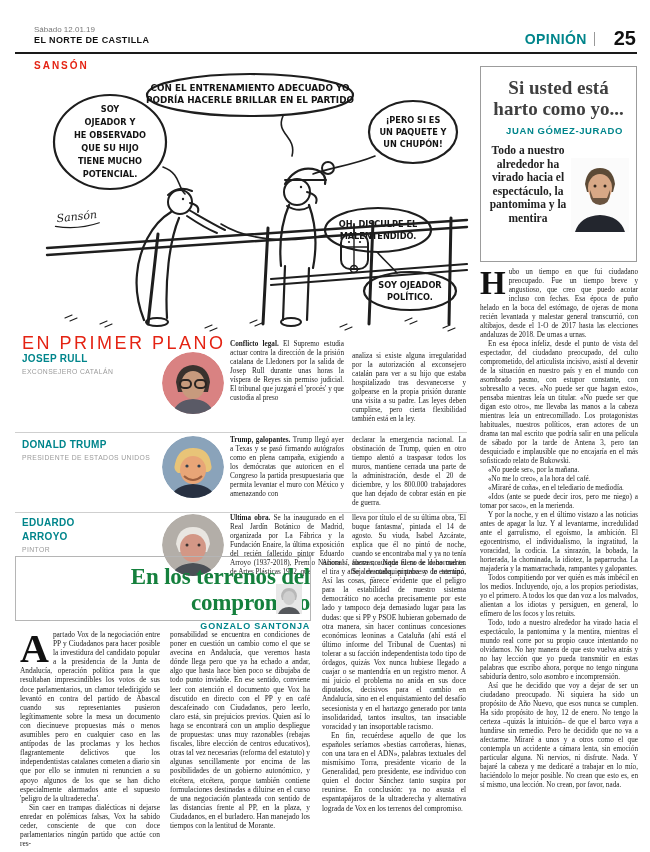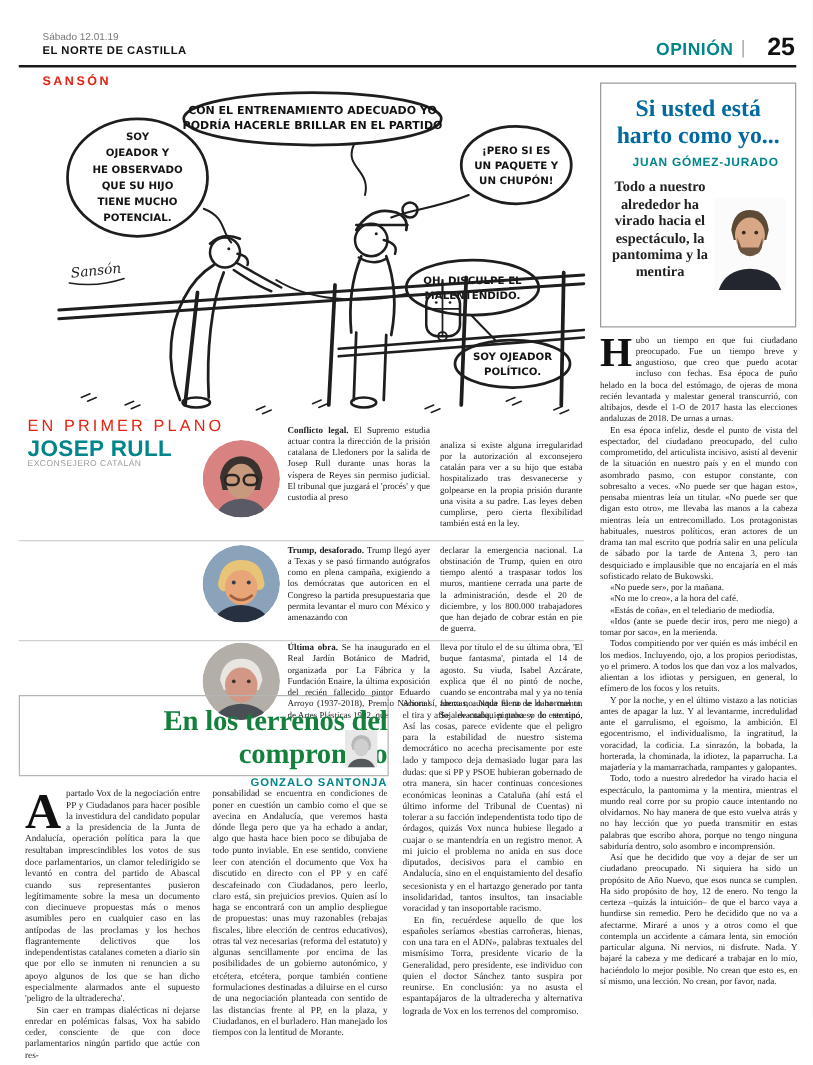--- a/index.html
+++ b/index.html
@@ -19,23 +19,23 @@
 
   
   .sanson-label{left:22px;top:60px;font-size:10px;font-weight:bold;color:#e42313;letter-spacing:2px;}
   .cartoon{left:45px;top:72px;}
   .bt{font-family:"DejaVu Sans",sans-serif;font-size:8.2px;font-weight:600;fill:#141414;}
   .btt{font-family:"DejaVu Sans",sans-serif;font-size:8.8px;font-weight:600;fill:#141414;}
   .ink{stroke:#1e1e1e;fill:none;stroke-linecap:round;}
   .bub{fill:#fff;stroke:#1e1e1e;stroke-width:2.2;}
 
   
-  .pp-heading{left:22px;top:333px;font-size:13px;color:#e42313;letter-spacing:2.5px;
+  .pp-heading{left:22px;top:333px;font-size:18px;color:#e42313;letter-spacing:2.5px;
               font-family:"Liberation Sans","DejaVu Sans",sans-serif;font-weight:500;}
-  .pp-name{font-family:"Liberation Sans","DejaVu Sans",sans-serif;font-size:18px;font-weight:bold;
+  .pp-name{font-family:"Liberation Sans","DejaVu Sans",sans-serif;font-size:10px;font-weight:bold;
            color:#00858b;letter-spacing:.3px;line-height:14px;}
   .pp-role{font-family:"Liberation Sans","DejaVu Sans",sans-serif;font-size:6.8px;color:#9a9a9a;
            letter-spacing:.4px;margin-top:2px;line-height:8.5px;}
   .pp-photo{width:62px;height:62px;border-radius:50%;overflow:hidden;display:block;}
   .pp-col{font-size:7.2px;line-height:9px;text-align:justify;overflow:hidden;}
   .lead{font-weight:bold;}
   .pp-sep{left:15px;width:452px;height:1px;background:#cfcfcf;}
 
   
   .feat-box{left:15px;top:556px;width:296px;height:65px;border:1px solid #b5b5b5;box-sizing:border-box;}
@@ -43,21 +43,21 @@
   .feat-author{margin-top:5px;text-align:right;font-family:"Liberation Sans","DejaVu Sans",sans-serif;
                font-size:9px;font-weight:bold;color:#00858b;letter-spacing:.8px;}
   .feat-photo{position:absolute;right:8px;bottom:6px;width:26px;height:30px;}
   .feat-col{font-size:7.4px;line-height:9.1px;text-align:justify;overflow:hidden;}
   .feat-col p{margin:0;}
   .feat-col p + p{text-indent:9px;}
   .dcA{float:left;font-size:40px;line-height:33px;font-weight:bold;padding:2px 4px 0 0;color:#111;}
 
   
   .op-box{left:480px;top:66px;width:157px;height:196px;border:1px solid #9c9c9c;box-sizing:border-box;overflow:hidden;}
-  .op-title{margin:10px 4px 0;text-align:center;font-size:19px;line-height:21px;font-weight:bold;color:#0369a1;}
+  .op-title{margin:10px 4px 0;text-align:center;font-size:19px;line-height:21px;font-weight:bold;color:#404040;}
   .op-author{margin-top:6px;text-align:center;font-family:"Liberation Sans","DejaVu Sans",sans-serif;
              font-size:9.5px;font-weight:bold;color:#00858b;letter-spacing:.6px;}
   .op-quote{margin:8px 7px 4px;font-size:11.5px;line-height:13.5px;font-weight:600;text-align:center;color:#222;}
   .op-quote .qphoto{float:right;width:58px;height:74px;margin:14px 0 0 3px;}
   .op-body{left:480px;top:268px;width:158px;height:566px;font-size:7.2px;line-height:9px;
            text-align:justify;overflow:hidden;}
   .op-body p{margin:0;}
   .op-body p + p{text-indent:8px;}
   .dcH{float:left;font-size:33px;line-height:28px;font-weight:bold;padding:1px 3px 0 0;color:#111;}
 </style>
@@ -190,38 +190,46 @@
       <path d="M10,62 q4,-14 21,-15 q17,1 21,15 z" fill="#5a5a66"></path>
     </svg>
   </span>
   <div class="abs pp-col" style="left:230px;top:340px;width:114px;height:74px;">
     <b class="lead">Conflicto legal.</b>
     <span>El Supremo estudia actuar contra la dirección de la prisión catalana de Lledoners por la salida de Josep Rull durante unas horas la víspera de Reyes sin permiso judicial. El tribunal que juzgará el 'procés' y que custodia al preso</span>
   </div>
   <div class="abs pp-col" style="left:352px;top:352px;width:114px;height:74px;">analiza si existe alguna irregularidad por la autorización al exconsejero catalán para ver a su hijo que estaba hospitalizado tras desvanecerse y golpearse en la propia prisión durante una visita a su padre. Las leyes deben cumplirse, pero cierta flexibilidad también está en la ley.</div>
   <div class="abs pp-sep" style="top:432px;"></div>
 
+  <div class="abs" style="left:22px;top:438px;width:130px;">
+    <div class="pp-name">DONALD TRUMP</div>
+    <div class="pp-role">PRESIDENTE DE ESTADOS UNIDOS</div>
+  </div>
   <span class="abs pp-photo" style="left:162px;top:436px;">
     <svg width="62" height="62" viewBox="0 0 62 62">
       <circle cx="31" cy="31" r="31" fill="#8aa3ba"></circle>
       <path d="M13,28 q3,-16 18,-16 q16,0 18,16 q2,6 -3,8 l-30,1 q-5,-3 -3,-9 z" fill="#e8c478"></path>
       <ellipse cx="31" cy="34" rx="13" ry="14" fill="#e8a577"></ellipse>
       <path d="M22,40 q9,8 18,0" fill="none" stroke="#9c5f3f" stroke-width="2"></path>
       <circle cx="25" cy="30" r="1.6" fill="#31404f"></circle>
       <circle cx="37" cy="30" r="1.6" fill="#31404f"></circle>
       <path d="M8,62 q5,-13 23,-14 q18,1 23,14 z" fill="#273041"></path>
     </svg>
   </span>
   <div class="abs pp-col" style="left:230px;top:436px;width:114px;height:74px;">
-    <b class="lead">Trump, desaforado.</b>
+    <b class="lead">Trump, galopantes.</b>
     <span>Trump llegó ayer a Texas y se pasó firmando autógrafos como en plena campaña, exigiendo a los demócratas que autoricen en el Congreso la partida presupuestaria que permita levantar el muro con México y amenazando con</span>
   </div>
   <div class="abs pp-col" style="left:352px;top:436px;width:114px;height:74px;">declarar la emergencia nacional. La obstinación de Trump, quien en otro tiempo alentó a traspasar todos los muros, mantiene cerrada una parte de la administración, desde el 20 de diciembre, y los 800.000 trabajadores que han dejado de cobrar están en pie de guerra.</div>
   <div class="abs pp-sep" style="top:512px;"></div>
 
+  <div class="abs" style="left:22px;top:516px;width:130px;">
+    <div class="pp-name" style="width:80px;">EDUARDO ARROYO</div>
+    <div class="pp-role">PINTOR</div>
+  </div>
   <span class="abs pp-photo" style="left:162px;top:514px;">
     <svg width="62" height="62" viewBox="0 0 62 62">
       <circle cx="31" cy="31" r="31" fill="#b3aea8"></circle>
       <path d="M14,30 q2,-17 17,-17 q15,0 17,17 l-3,8 l-28,0 z" fill="#e9e6e1"></path>
       <ellipse cx="31" cy="34" rx="13" ry="14" fill="#d39786"></ellipse>
       <circle cx="25" cy="31" r="1.5" fill="#3a3230"></circle>
       <circle cx="37" cy="31" r="1.5" fill="#3a3230"></circle>
       <path d="M9,62 q5,-12 22,-13 q17,1 22,13 z" fill="#4a4f55"></path>
     </svg>
   </span>
@@ -275,21 +283,21 @@
       </span>
       <span>Todo a nuestro alrededor ha virado hacia el espectáculo, la pantomima y la mentira</span>
     </div>
   </div>
 
   <div class="abs op-body">
     <p><span class="dcH">H</span><span>ubo un tiempo en que fui ciudadano preocupado. Fue un tiempo breve y angustioso, que creo que puedo acotar incluso con fechas. Esa época de puño helado en la boca del estómago, de ojeras de mona recién levantada y malestar general transcurrió, con altibajos, desde el 1-O de 2017 hasta las elecciones andaluzas de 2018. De urnas a urnas.</span></p>
     <p>En esa época infeliz, desde el punto de vista del espectador, del ciudadano preocupado, del culto comprometido, del articulista incisivo, asistí al devenir de la situación en nuestro país y en el mundo con asombrado pasmo, con estupor constante, con sobresalto a veces. «No puede ser que hagan esto», pensaba mientras leía un titular. «No puede ser que digan esto otro», me llevaba las manos a la cabeza mientras leía un entrecomillado. Los protagonistas habituales, nuestros políticos, eran actores de un drama tan mal escrito que podría salir en una película de sábado por la tarde de Antena 3, pero tan desquiciado e implausible que no encajaría en el más sofisticado relato de Bukowski.</p>
     <p>«No puede ser», por la mañana.</p>
     <p>«No me lo creo», a la hora del café.</p>
-    <p>«Estás de coña», en el telediario de mediodía.</p>
+    <p>«Miraré de coña», en el telediario de mediodía.</p>
     <p>«Idos (ante se puede decir iros, pero me niego) a tomar por saco», en la merienda.</p>
+    <p>Y por la noche, y en el último vistazo a las noticias antes de apagar la luz. Y al levantarme, incredulidad ante el garrulismo, el egoísmo, la ambición. El egocentrismo, el individualismo, la ingratitud, la voracidad, la codicia. La sinrazón, la bobada, la horterada, la chominada, la idiotez, la paparrucha. La majadería y la mamarrachada, rampantes y galopantes.</p>
     <p>Todos compitiendo por ver quién es más imbécil en los medios. Incluyendo, ojo, a los propios periodistas, yo el primero. A todos los que dan voz a los malvados, alientan a los idiotas y persiguen, en general, lo efímero de los focos y los retuits.</p>
-    <p>Y por la noche, y en el último vistazo a las noticias antes de apagar la luz. Y al levantarme, incredulidad ante el garrulismo, el egoísmo, la ambición. El egocentrismo, el individualismo, la ingratitud, la voracidad, la codicia. La sinrazón, la bobada, la horterada, la chominada, la idiotez, la paparrucha. La majadería y la mamarrachada, rampantes y galopantes.</p>
     <p>Todo, todo a nuestro alrededor ha virado hacia el espectáculo, la pantomima y la mentira, mientras el mundo real corre por su propio cauce intentando no olvidarnos. No hay manera de que esto vuelva atrás y no hay lección que yo pueda transmitir en estas palabras que escribo ahora, porque no tengo ninguna sabiduría dentro, solo asombro e incomprensión.</p>
     <p>Así que he decidido que voy a dejar de ser un ciudadano preocupado. Ni siquiera ha sido un propósito de Año Nuevo, que esos nunca se cumplen. Ha sido propósito de hoy, 12 de enero. No tengo la certeza –quizás la intuición– de que el barco vaya a hundirse sin remedio. Pero he decidido que no va a afectarme. Miraré a unos y a otros como el que contempla un accidente a cámara lenta, sin emoción particular alguna. Ni nervios, ni disfrute. Nada. Y bajaré la cabeza y me dedicaré a trabajar en lo mío, haciéndolo lo mejor posible. No crean que esto es, en sí mismo, una lección. No crean, por favor, nada.</p>
   </div>
 
 </div>
 
 </body></html>

